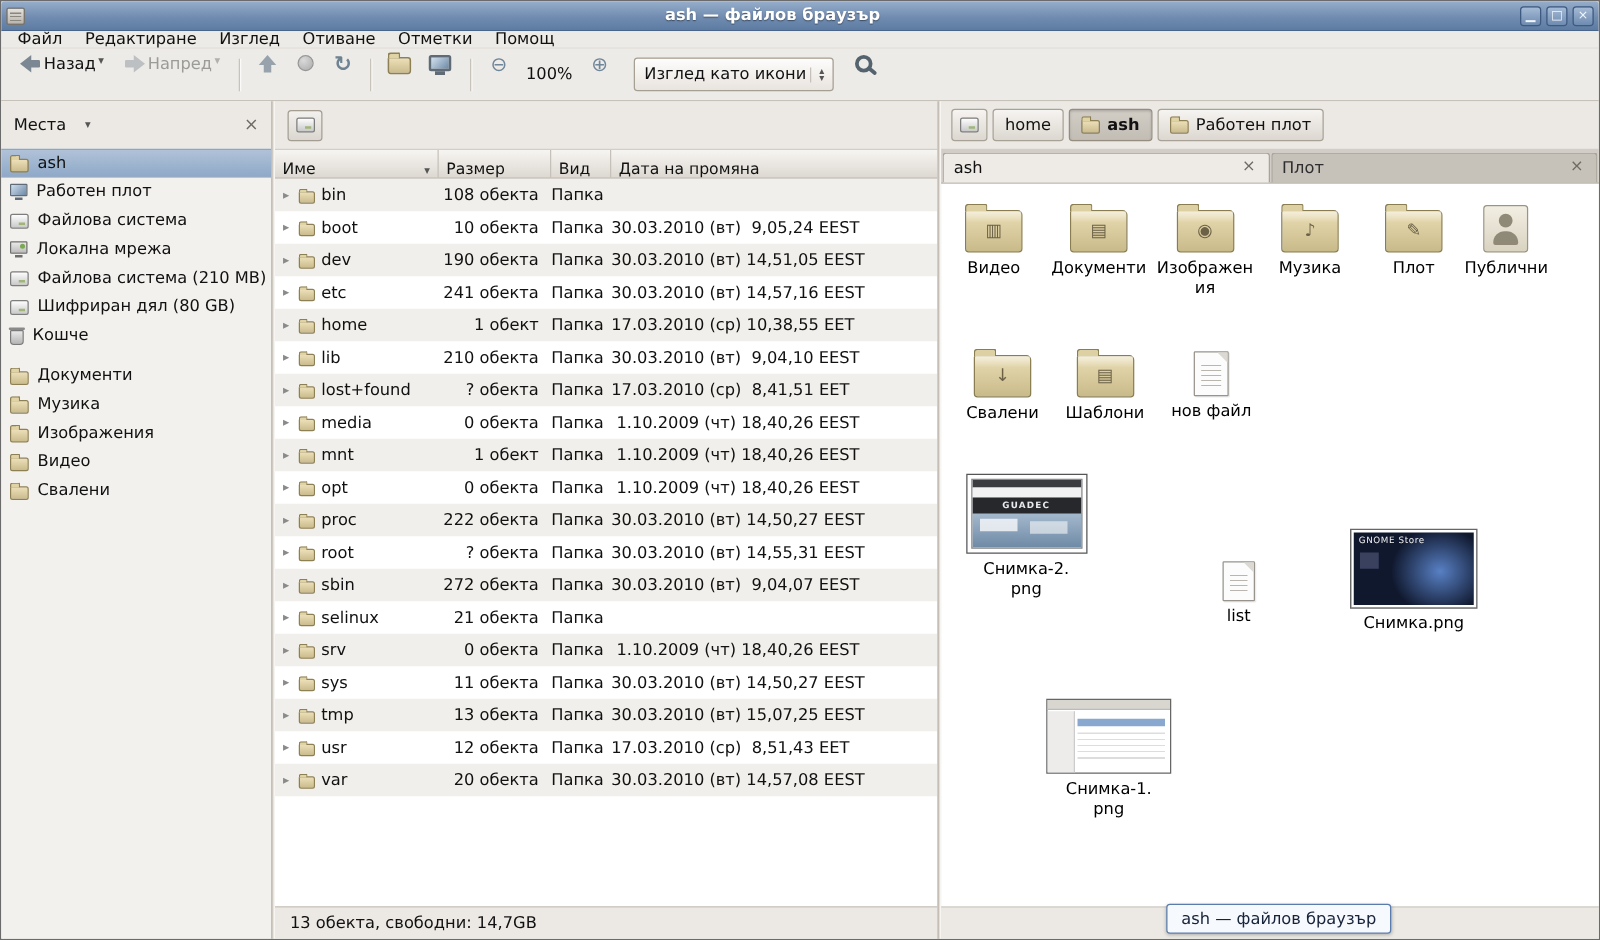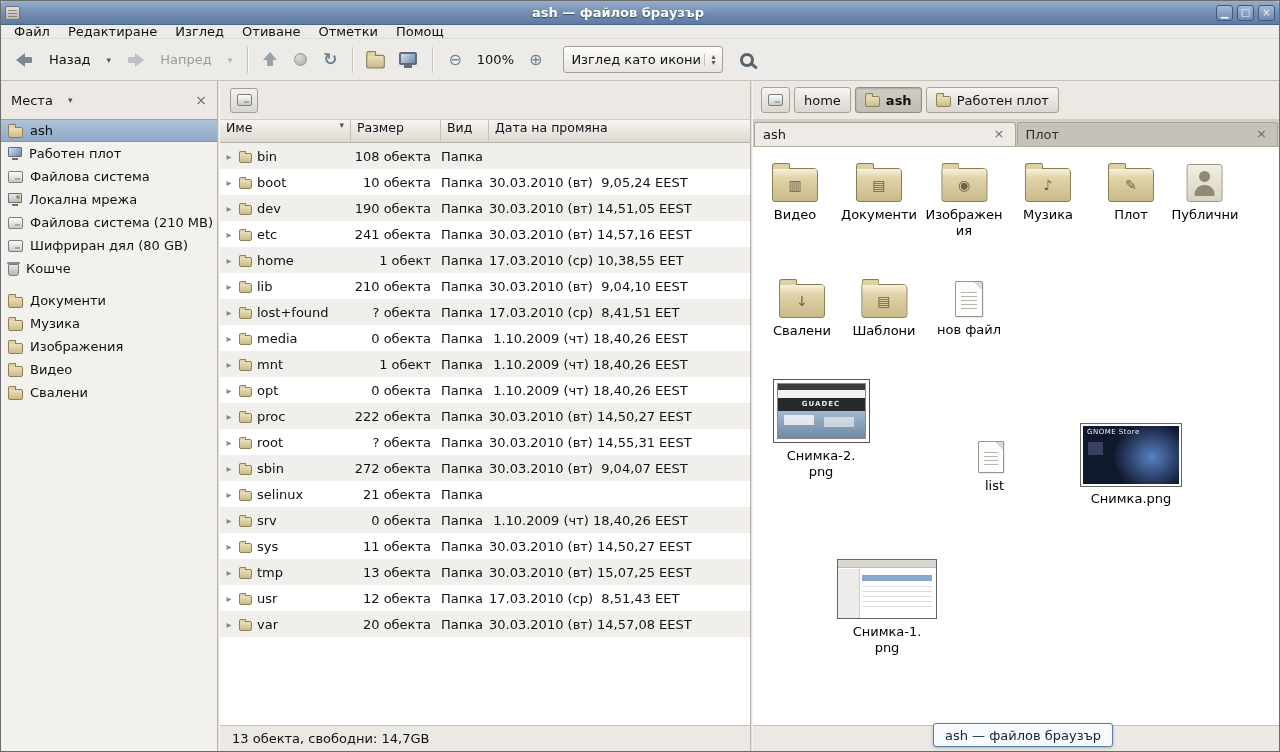--- a/index.html
+++ b/index.html
@@ -17,21 +17,21 @@
     white-space:nowrap;overflow:hidden}
   .winbtn{width:17px;height:16px;flex:none;border:1px solid #3f5a80;border-radius:3px;cursor:default;
     background:linear-gradient(#a5bad6,#6e8bb0);color:#f2f6fb;font-size:10px;line-height:14px;text-align:center}
 
   
   .menubar{height:14px;flex:none;display:flex;align-items:stretch;padding-left:4px;background:#edebe7;border-bottom:1px solid #e0ddd7}
   .menu-item{display:flex;align-items:center;padding:0 9px;font-size:13px}
 
   
   .toolbar{height:42px;flex:none;display:flex;align-items:center;padding:0 8px;gap:2px;background:#edebe7;border-bottom:1px solid #c6c1b9}
-  .tbtn{height:32px;display:flex;align-items:center;gap:16px;padding:0 7px;border-radius:3px}
+  .tbtn{height:32px;display:flex;gap:2px;padding:0 7px;border-radius:3px}
   .tlabel{font-size:13px}
   .disabled .tlabel{color:#9b9b98}
   .chev{font-size:9px;color:#555}
   .disabled .chev{color:#b0b0ad}
   .tsep{width:1px;height:26px;background:#c7c2ba;box-shadow:1px 0 0 #fbfaf8;margin:0 6px;flex:none}
   .arr{position:relative;width:17px;height:14px;display:inline-block}
   .arr-l::before{content:"";position:absolute;left:0;top:0;width:0;height:0;border:7px solid transparent;border-left:0;border-right:9px solid #7b8894}
   .arr-l::after{content:"";position:absolute;left:8px;top:4px;width:8px;height:6px;background:#7b8894;border-radius:1px}
   .arr-r::before{content:"";position:absolute;right:0;top:0;width:0;height:0;border:7px solid transparent;border-right:0;border-left:9px solid #bcc0c3}
   .arr-r::after{content:"";position:absolute;right:8px;top:4px;width:8px;height:6px;background:#bcc0c3;border-radius:1px}
@@ -79,21 +79,21 @@
   .net16::before{content:"";position:absolute;right:1px;top:1px;width:4px;height:4px;border-radius:50%;background:#7aa94f}
   .net16::after{content:"";position:absolute;left:3px;bottom:-4px;width:6px;height:2px;background:#6d6d6d}
   .trash16{width:11px;height:12px;background:linear-gradient(#e9e9e9,#b5b5b5);border:1px solid #7a7a7a;border-radius:1px 1px 3px 3px;position:relative;margin-top:2px}
   .trash16::before{content:"";position:absolute;left:-2px;top:-3px;width:13px;height:2px;background:#8a8a8a;border-radius:1px}
 
   
   .midpane{width:530px;flex:none;display:flex;flex-direction:column;background:#ece9e4}
   .mid-top{height:38px;flex:none;display:flex;align-items:center;padding-left:10px}
   .sqbtn{width:28px;height:25px;border:1px solid #a39d92;border-radius:3px;background:linear-gradient(#f3f1ee,#dbd6cf);display:flex;align-items:center;justify-content:center}
   .list-head{height:24px;flex:none;display:flex;background:linear-gradient(#f7f5f2,#ddd8d1);border-top:1px solid #d2cdc5;border-bottom:1px solid #b5afa5;font-size:12.5px}
-  .hcell{display:flex;align-items:flex-start;padding:0 6px;border-right:1px solid #c6c1b8}
+  .hcell{display:flex;align-items:flex-end;padding:0 6px;border-right:1px solid #c6c1b8}
   .h-name{width:131px}
   .h-size{width:90px}
   .h-type{width:48px}
   .h-date{flex:1;border-right:none}
   .sort-chev{margin-left:auto;font-size:9px;color:#555}
   .list-body{flex:1;background:#fff;overflow:hidden}
   .frow{height:26px;display:flex;align-items:center;font-size:13px}
   .frow.even{background:#f1efeb}
   .cell-name{width:131px;display:flex;align-items:center;gap:5px;padding-left:4px;overflow:hidden;white-space:nowrap}
   .exp{width:10px;text-align:center;color:#8a8a8a;font-size:10px;flex:none}
@@ -586,21 +586,21 @@
               <div class="tw-in">
                 <div class="tw-s1"></div>
                 <div class="tw-s2"></div>
                 <div class="tw-band">GUADEC</div>
                 <div class="tw-body"></div>
               </div>
             </div>
             <div class="glabel">Снимка-2.
 png</div>
           </div>
-          <div class="gitem" style="left: 238px; top: 292px; align-items: flex-end;">
+          <div class="gitem" style="left: 238px; top: 300px;">
             <div class="page pg-sm"></div>
             <div class="glabel">list</div>
           </div>
           <div class="gitem" style="left: 378px; top: 275px;">
             <div class="thumb-store">
               <span class="ts-txt">GNOME Store</span>
               <div class="ts-grid"></div>
             </div>
             <div class="glabel">Снимка.png</div>
           </div>

